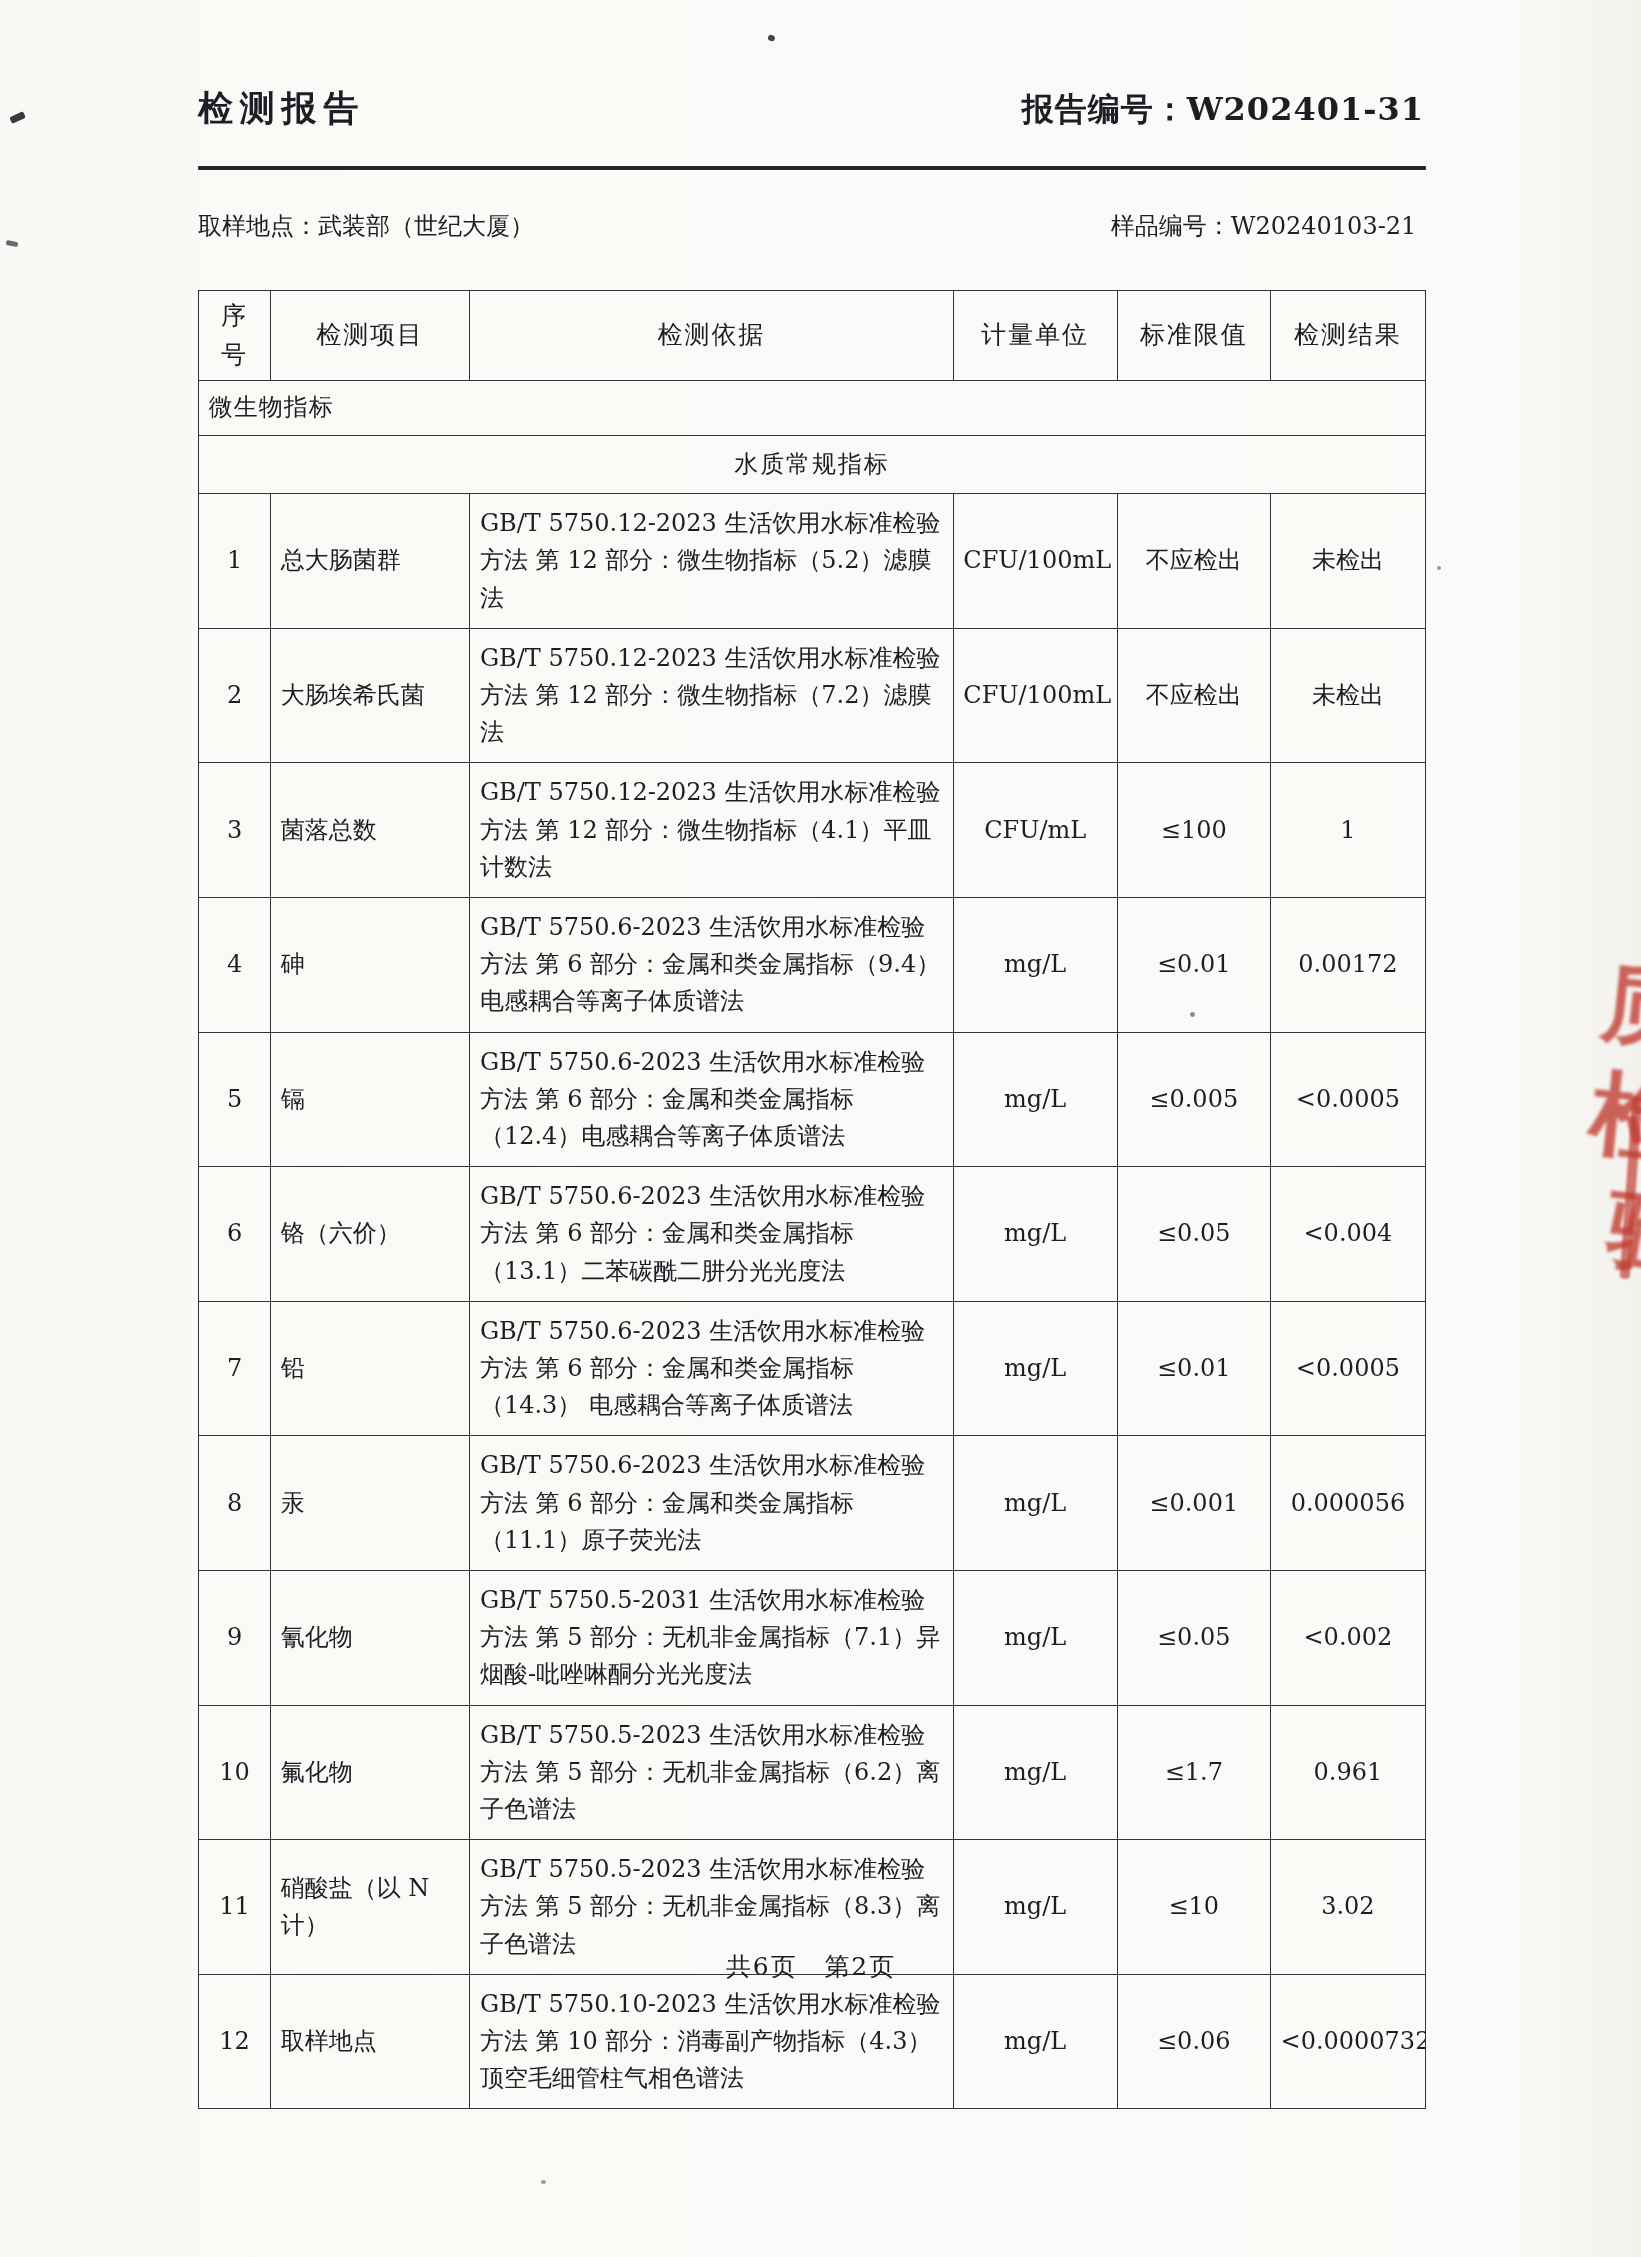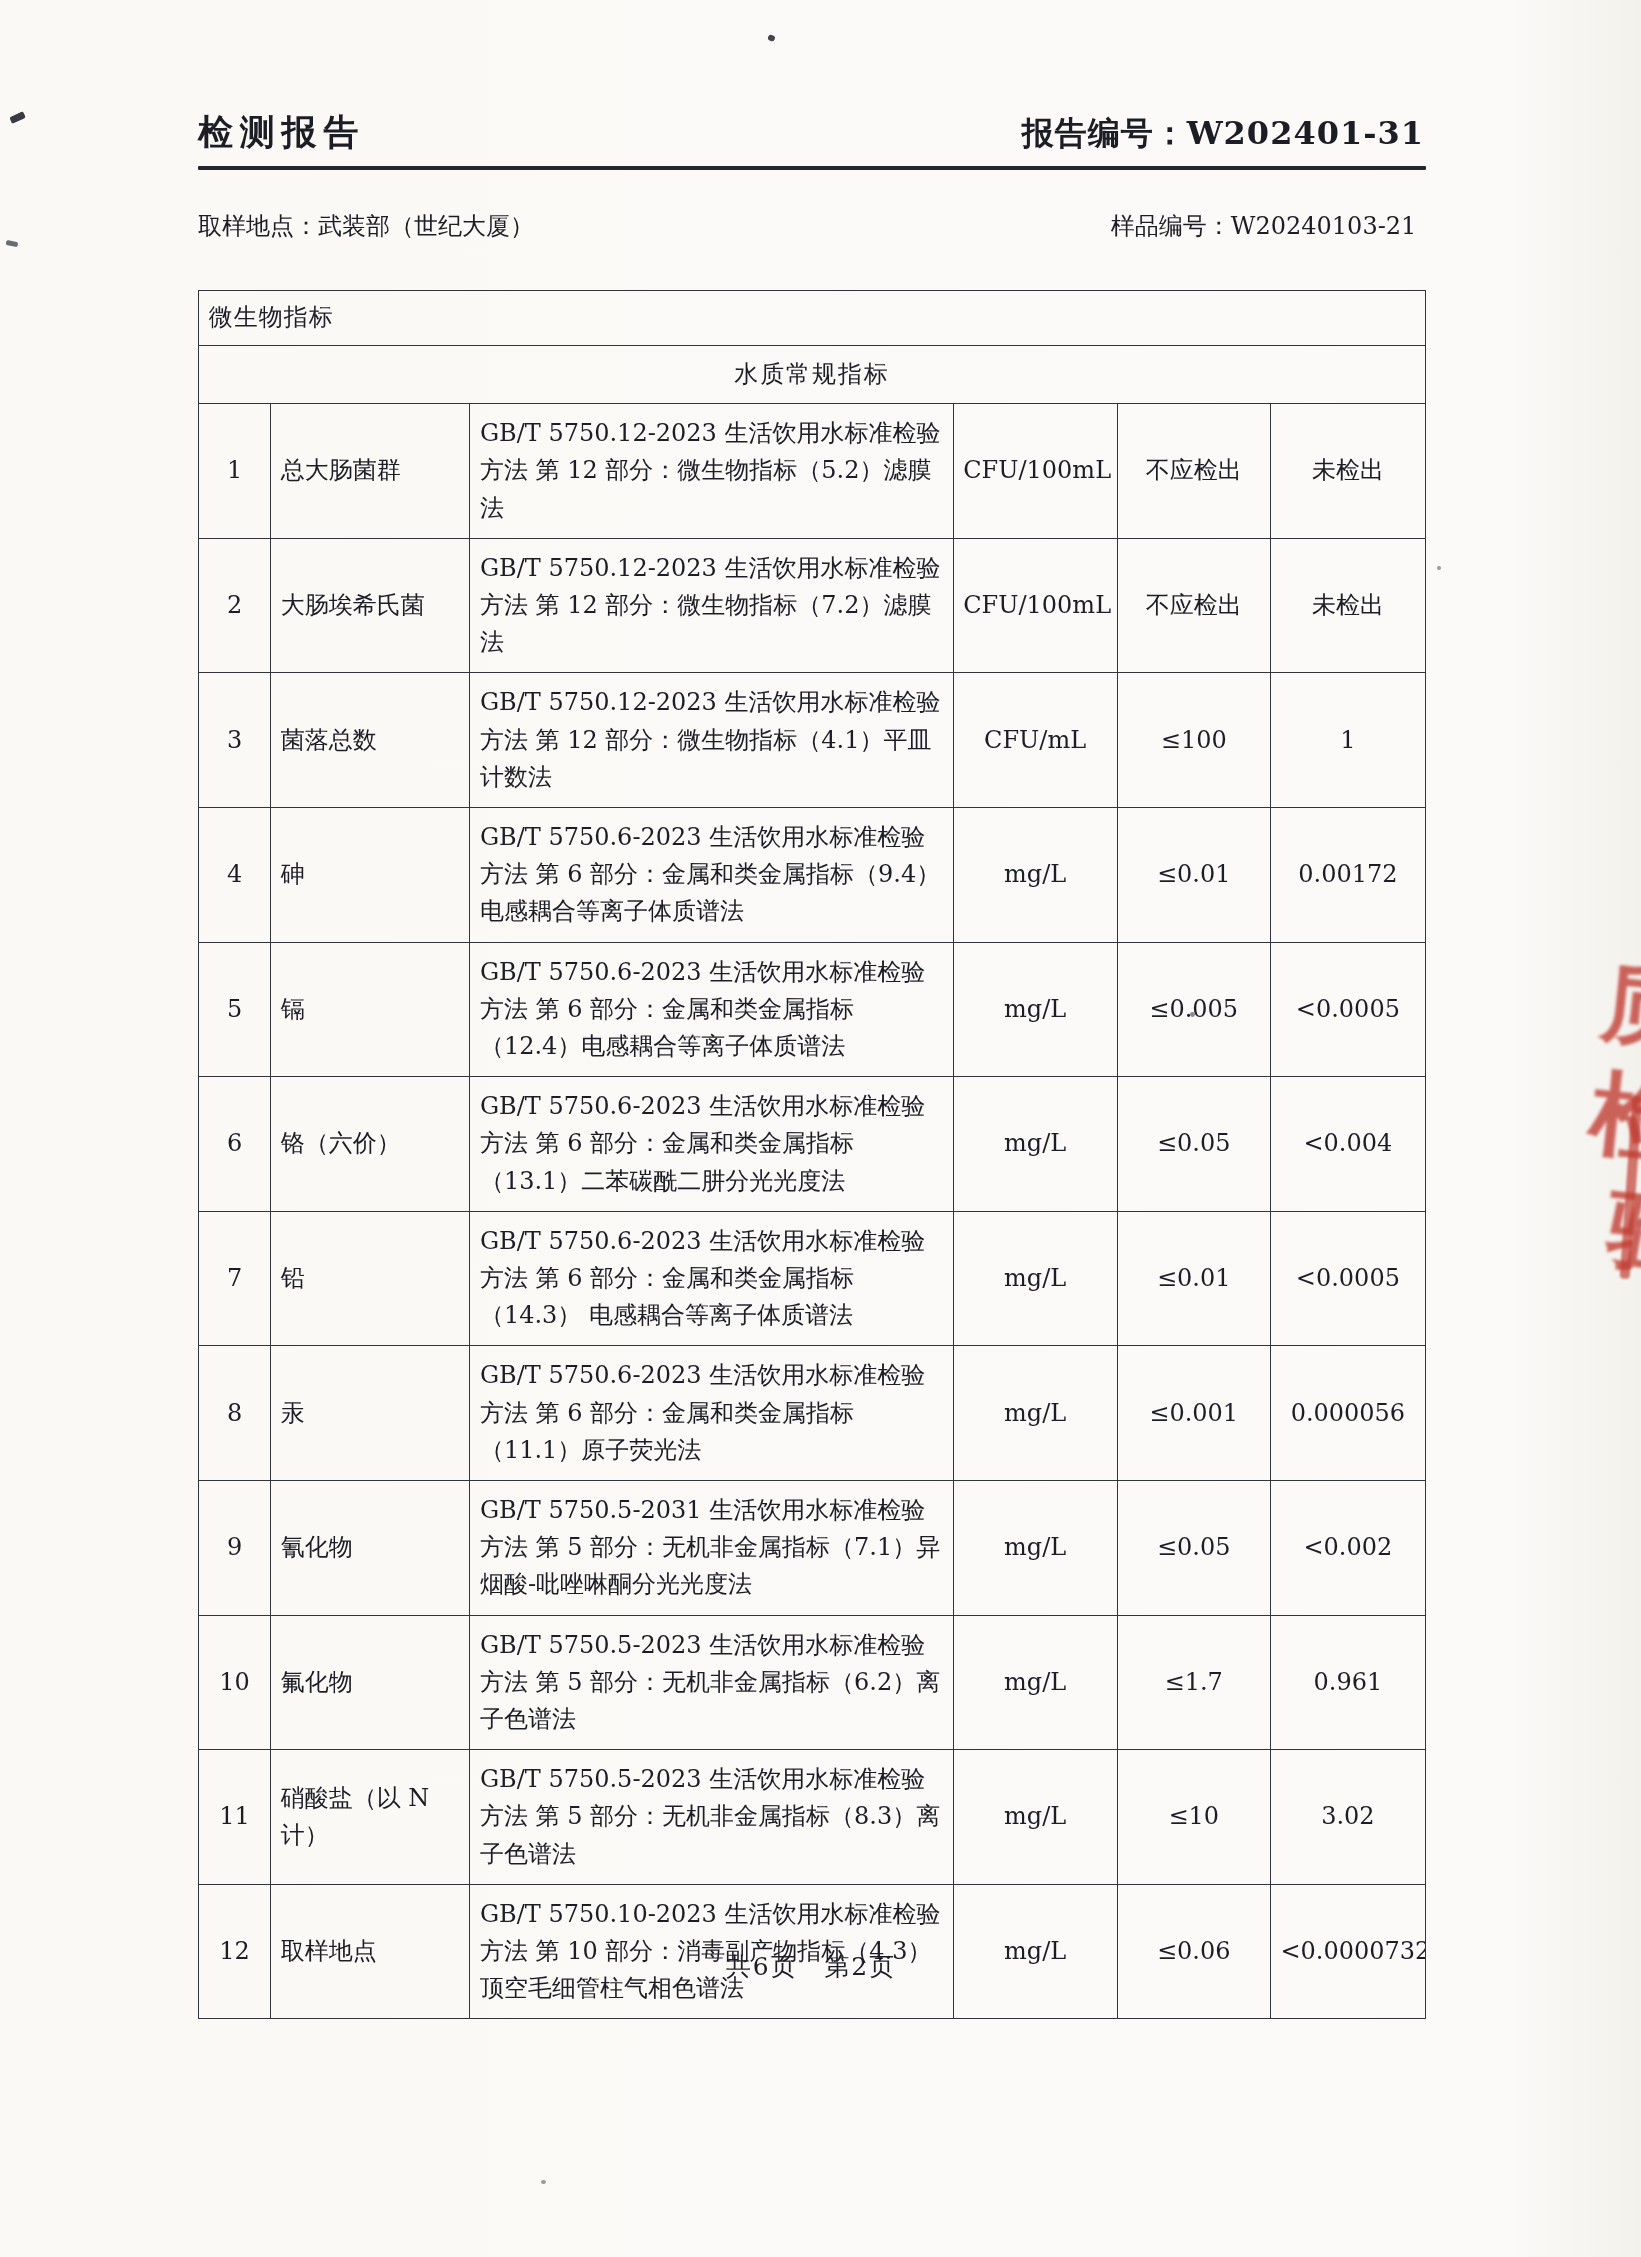--- a/index.html
+++ b/index.html
@@ -10,21 +10,21 @@
     color:#1d1d26;
   }
   .sheet{
     position:absolute;inset:0;
     background:linear-gradient(90deg,#faf9f6 0%,#fbfaf8 92%,#f3f1ec 100%);
     overflow:hidden;
   }
   
   .hdr{
     position:absolute;left:198px;top:85px;width:1226px;
-    display:flex;justify-content:space-between;align-items:flex-end;margin-top:24px;
+    display:flex;justify-content:space-between;align-items:flex-end;
   }
   .doc-title{font-size:35px;font-weight:700;letter-spacing:6.8px;}
   .report-no{font-size:32px;font-weight:600;letter-spacing:1px;}
   .rule{
     position:absolute;left:198px;top:166px;width:1228px;height:3.9px;
     background:#26262c;border-radius:1px;
   }
   
   .info{
     position:absolute;left:198px;top:210px;width:1226px;
@@ -104,20 +104,28 @@
   <table class="results">
     <colgroup>
       <col style="width:72px">
         <col style="width:199px">
         <col style="width:483px">
       <col style="width:164px">
         <col style="width:153px">
         <col style="width:155px">
     </colgroup>
     <tbody>
+        <tr>
+      <th class="col-h">序号</th>
+      <th class="col-h">检测项目</th>
+      <th class="col-h">检测依据</th>
+      <th class="col-h">计量单位</th>
+      <th class="col-h">标准限值</th>
+      <th class="col-h">检测结果</th>
+    </tr>
     <tr>
       <td class="group-row" colspan="6">微生物指标</td>
     </tr>
     <tr>
       <td class="section-row" colspan="6">水质常规指标</td>
     </tr>
 
     <tr class="data-row">
       <td class="c-no">1</td>
       <td class="c-item">总大肠菌群</td>

